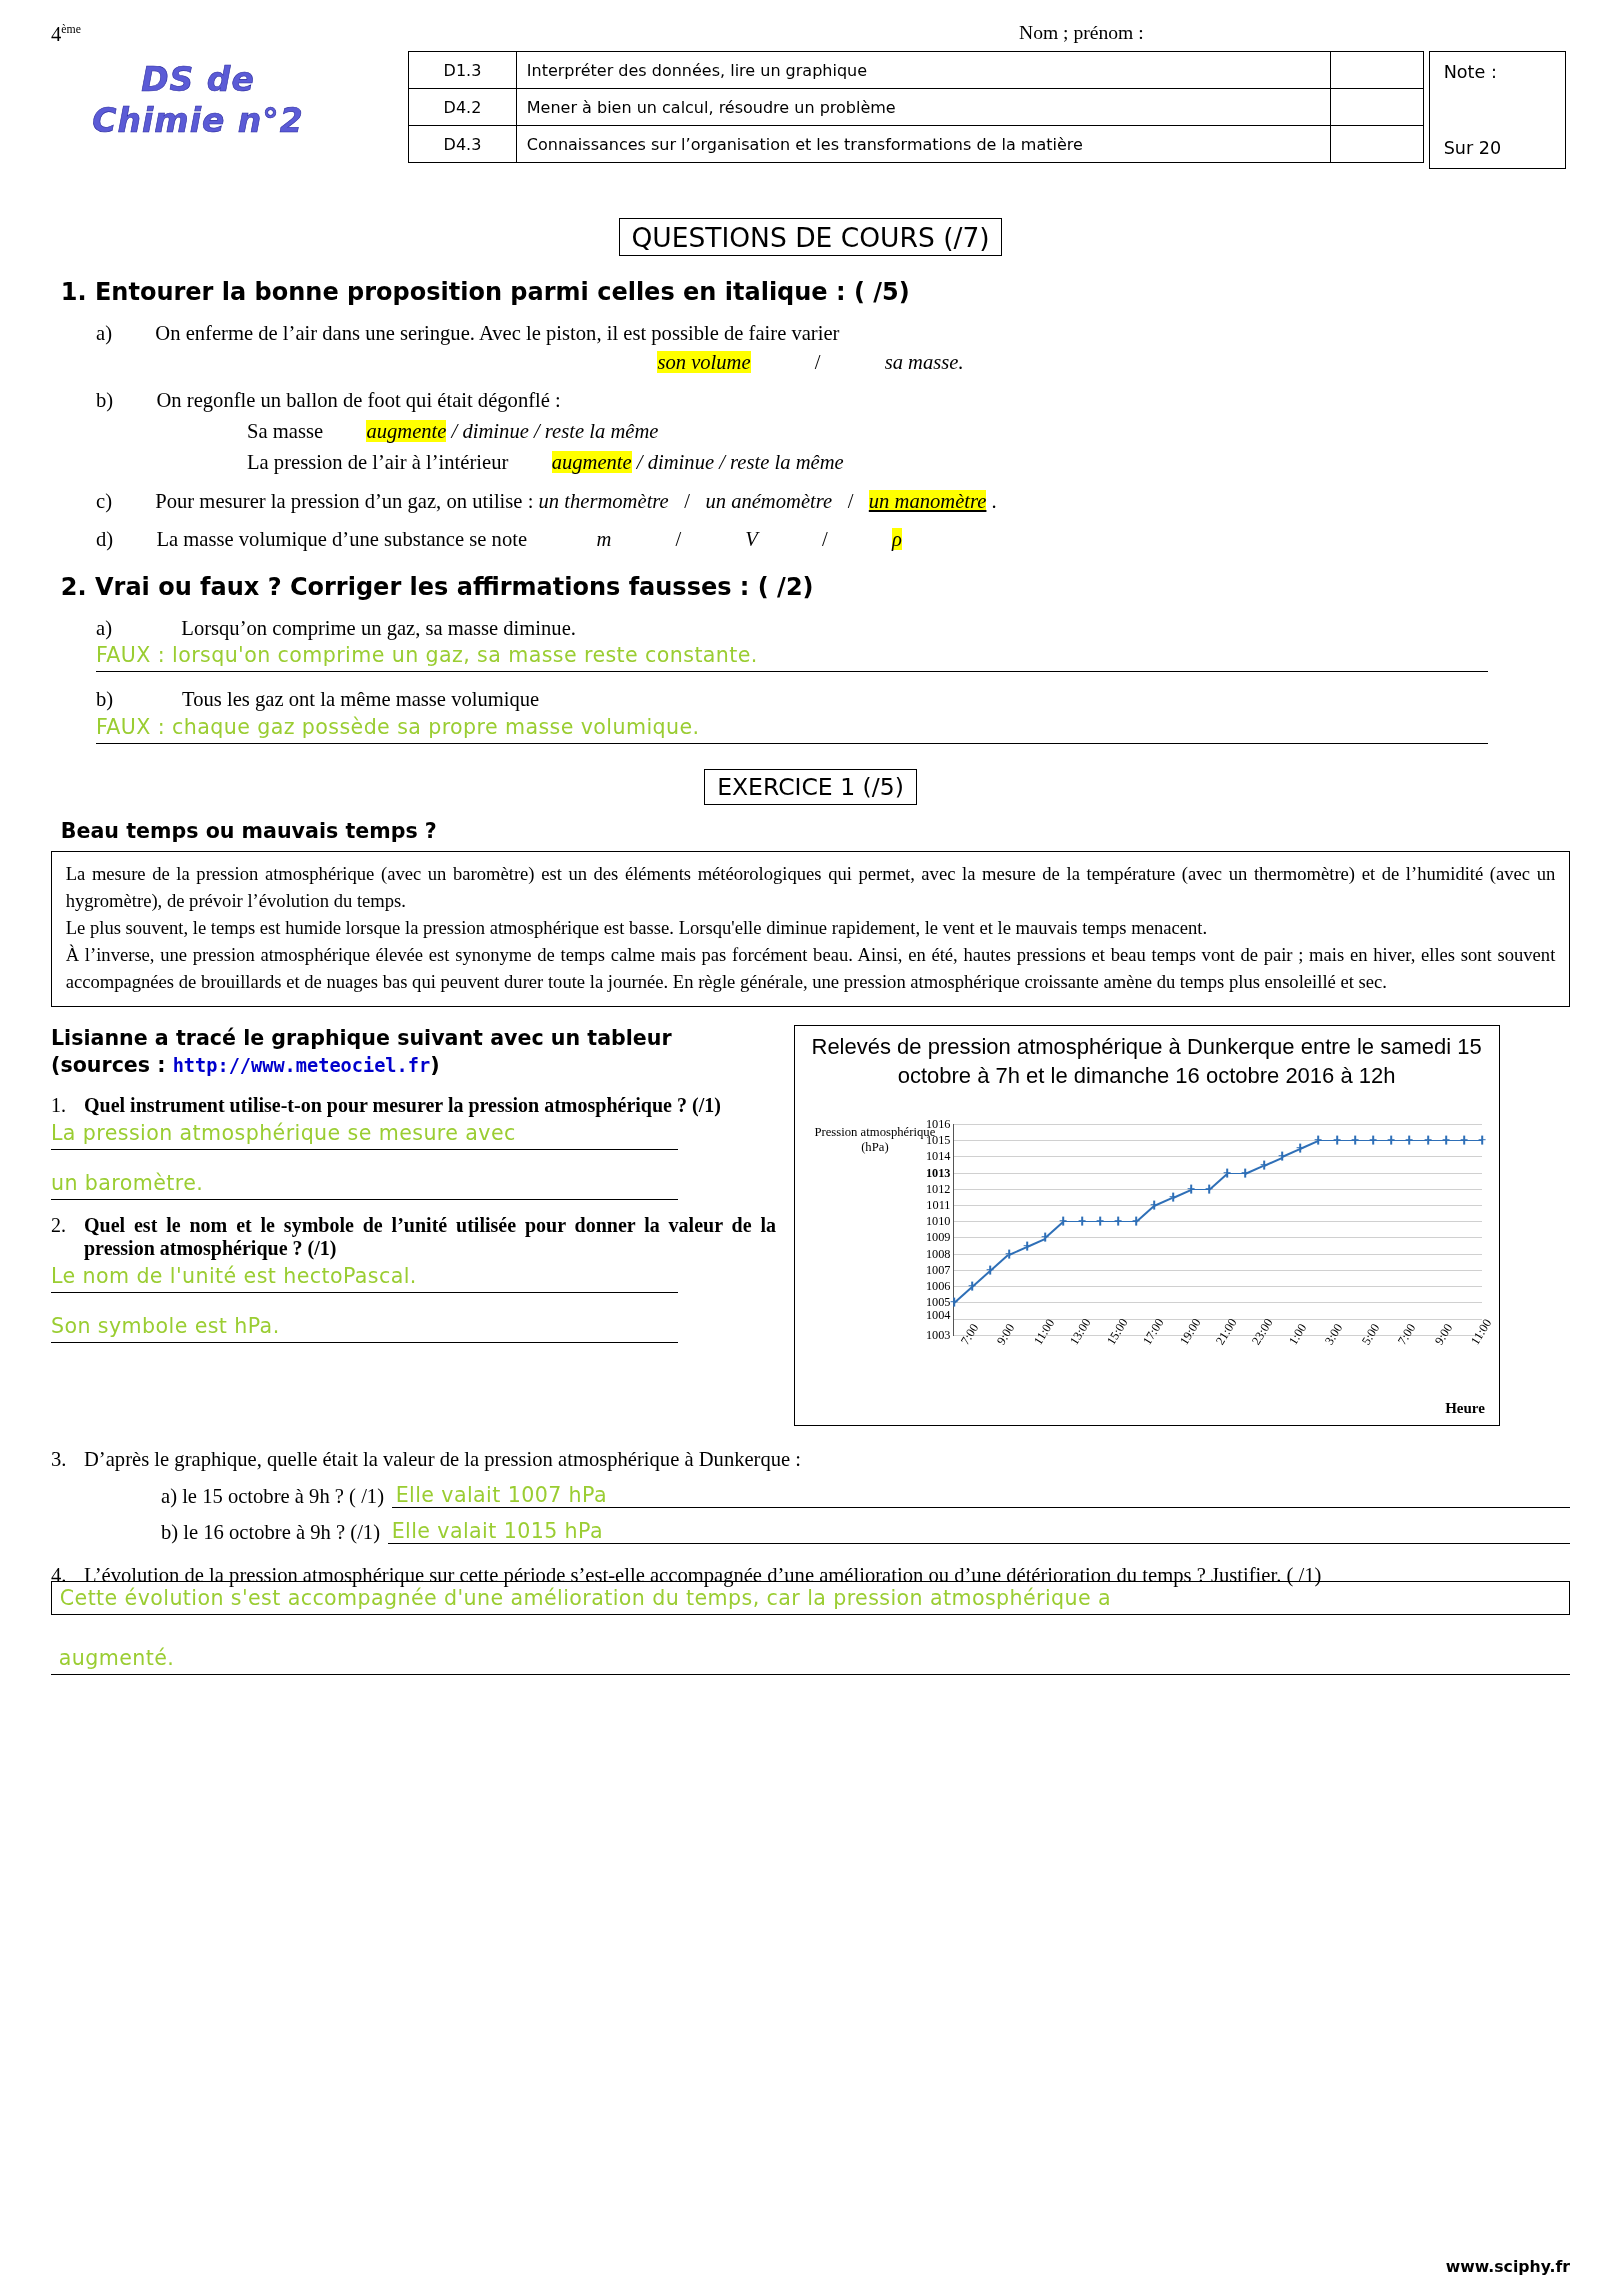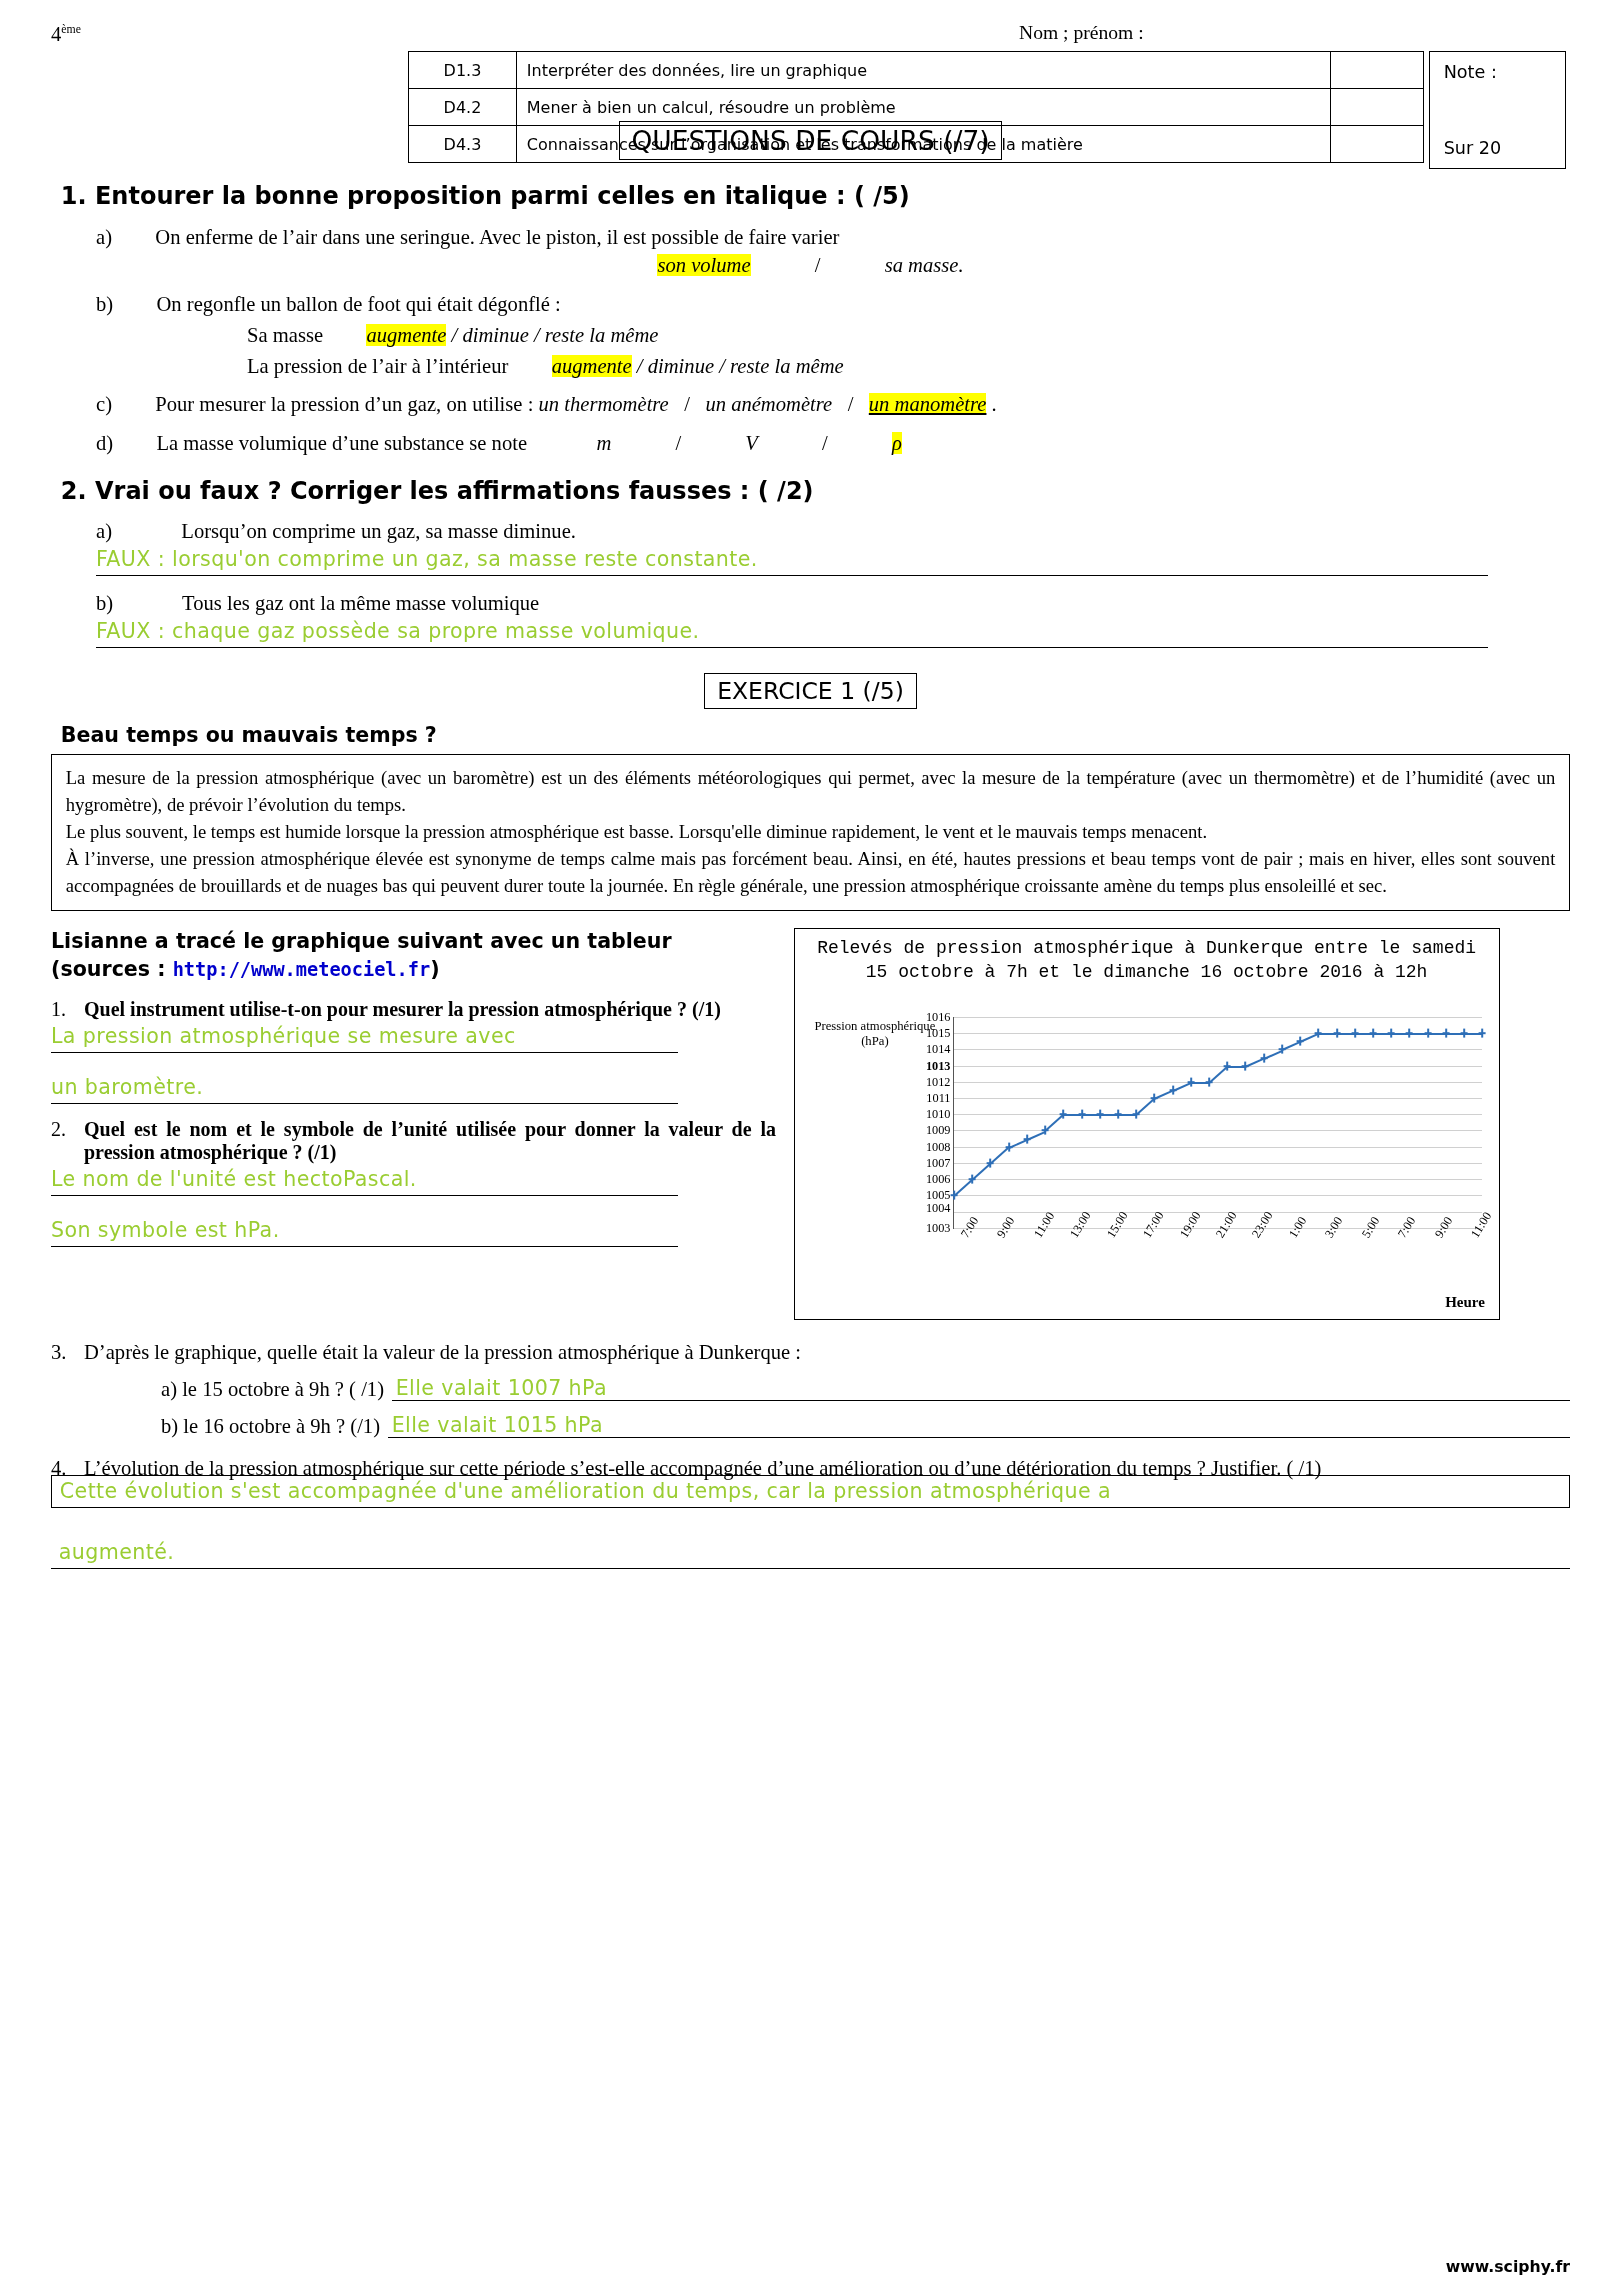--- a/index.html
+++ b/index.html
@@ -90,21 +90,21 @@
   .col-left { width: 725px; }
   .col-right { width: 706px; }
   .lead { font-weight:bold; font-size: 20.6px; font-family:"DejaVu Sans", sans-serif; line-height:1.35;}
   .link { color:#0000cc; font-family:"DejaVu Sans Mono", monospace; font-weight:bold; font-size:18.6px;}
   .numq { display:flex; font-size: 20px; font-family:"Liberation Serif", serif; margin-top: 13.7px; }
   .numq .n { width: 33px; flex: none;}
   .numq .t { text-align: justify; font-weight: bold; }
 
   
   .chart-box { border:1px solid #000; padding: 7.8px 9.8px 5.9px 9.8px; width: 706px; }
-  .chart-title { text-align:center; font-size: 18px; font-family:Liberation Mono, monospace; line-height:1.3; }
+  .chart-title { text-align:center; font-size: 22px; font-family:Liberation Sans, sans-serif; line-height:1.3; }
   .chart-area { position: relative; height: 323px; margin-top: 5.9px; }
   .ylab { position:absolute; left: 2px; top: 29px; font-size: 12.7px; text-align:center; width: 137px; font-family:"Liberation Serif", serif;}
   .plot { position:absolute; left: 149px; top: 27.4px; width: 529px; height: 212px; border-left:1px solid #555; border-bottom:1px solid #555;}
   .grid-line { position:absolute; left:0; width:100%; height:1px; background:#d0d0d0; }
   .ytick { position:absolute; right: 100%; transform: translateY(-50%); font-size: 12.3px; padding-right: 3.9px; font-family:"Liberation Serif", serif; white-space:nowrap;}
   .xtick { position:absolute; top: 100%; font-size: 12.3px; font-family:"Liberation Serif", serif;
            transform-origin: left top; transform: rotate(-58deg) translate(-2px, 5.9px); white-space:nowrap;}
   .pt { position:absolute; width: 6.9px; height: 1.6px; background:#2e6fb7; transform: translate(-3.4px,-0.8px); }
   .pt.err { width:1.6px; height: 8.8px; transform: translate(-0.8px,-4.4px); }
   .seg { position:absolute; height: 1.6px; background:#2e6fb7; transform-origin: left center; }
@@ -125,20 +125,24 @@
 </style>
 </head>
 <body>
 
 <div class="page">
 
   <div class="top-row">
     <div class="level"><span>4</span><sup>ème</sup></div>
   </div>
 
+  <div class="title-block">
+    <span class="l1">DS de</span>
+    <span class="l2">Chimie n°2</span>
+  </div>
 
   <div class="nom">Nom ; prénom :</div>
 
   <table class="comp-table">
     <tbody>
         <tr>
       <td class="code">D1.3</td>
       <td class="lib">Interpréter des données, lire un graphique</td>
       <td class="mark"></td>
     </tr>

